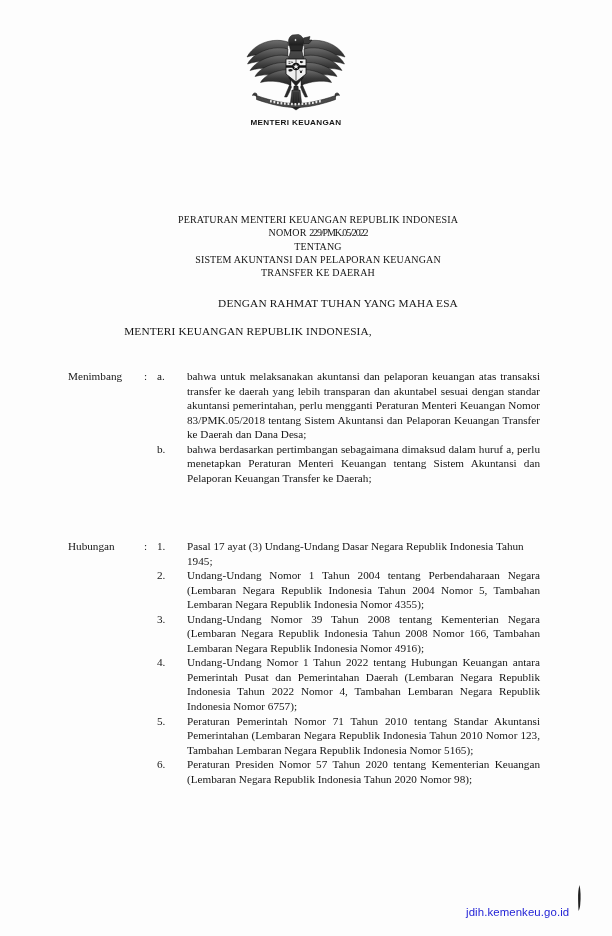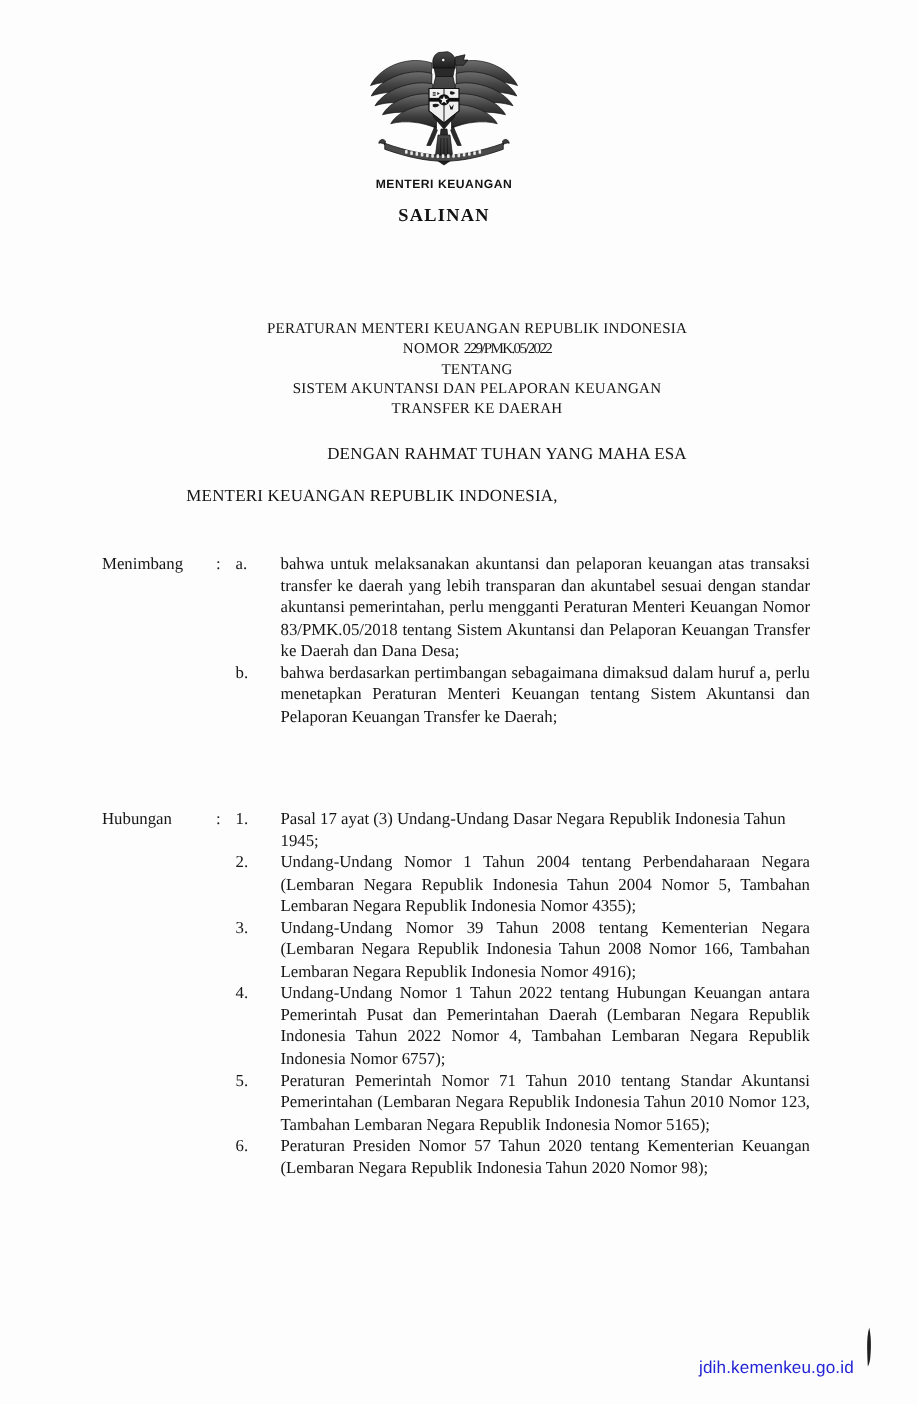--- a/index.html
+++ b/index.html
@@ -245,21 +245,20 @@
       <rect x="140" y="142.8" width="3.5" height="5" rx="1"></rect>
       <rect x="147" y="141.5" width="3.5" height="5" rx="1"></rect>
       <rect x="154" y="140" width="3.5" height="5" rx="1"></rect>
     </g>
   </svg>
 
   <div class="ministry-block">
     <div class="ministry-line">MENTERI KEUANGAN</div>
   </div>
 
-  <div class="salinan">SALINAN</div>
 </div>
 
 <div class="title-block">
   <div>PERATURAN MENTERI KEUANGAN REPUBLIK INDONESIA</div>
   <div><span>NOMOR </span><span class="nomor-num">229/PMK.05/2022</span></div>
   <div>TENTANG</div>
   <div>SISTEM AKUNTANSI DAN PELAPORAN KEUANGAN</div>
   <div>TRANSFER KE DAERAH</div>
 </div>
 

